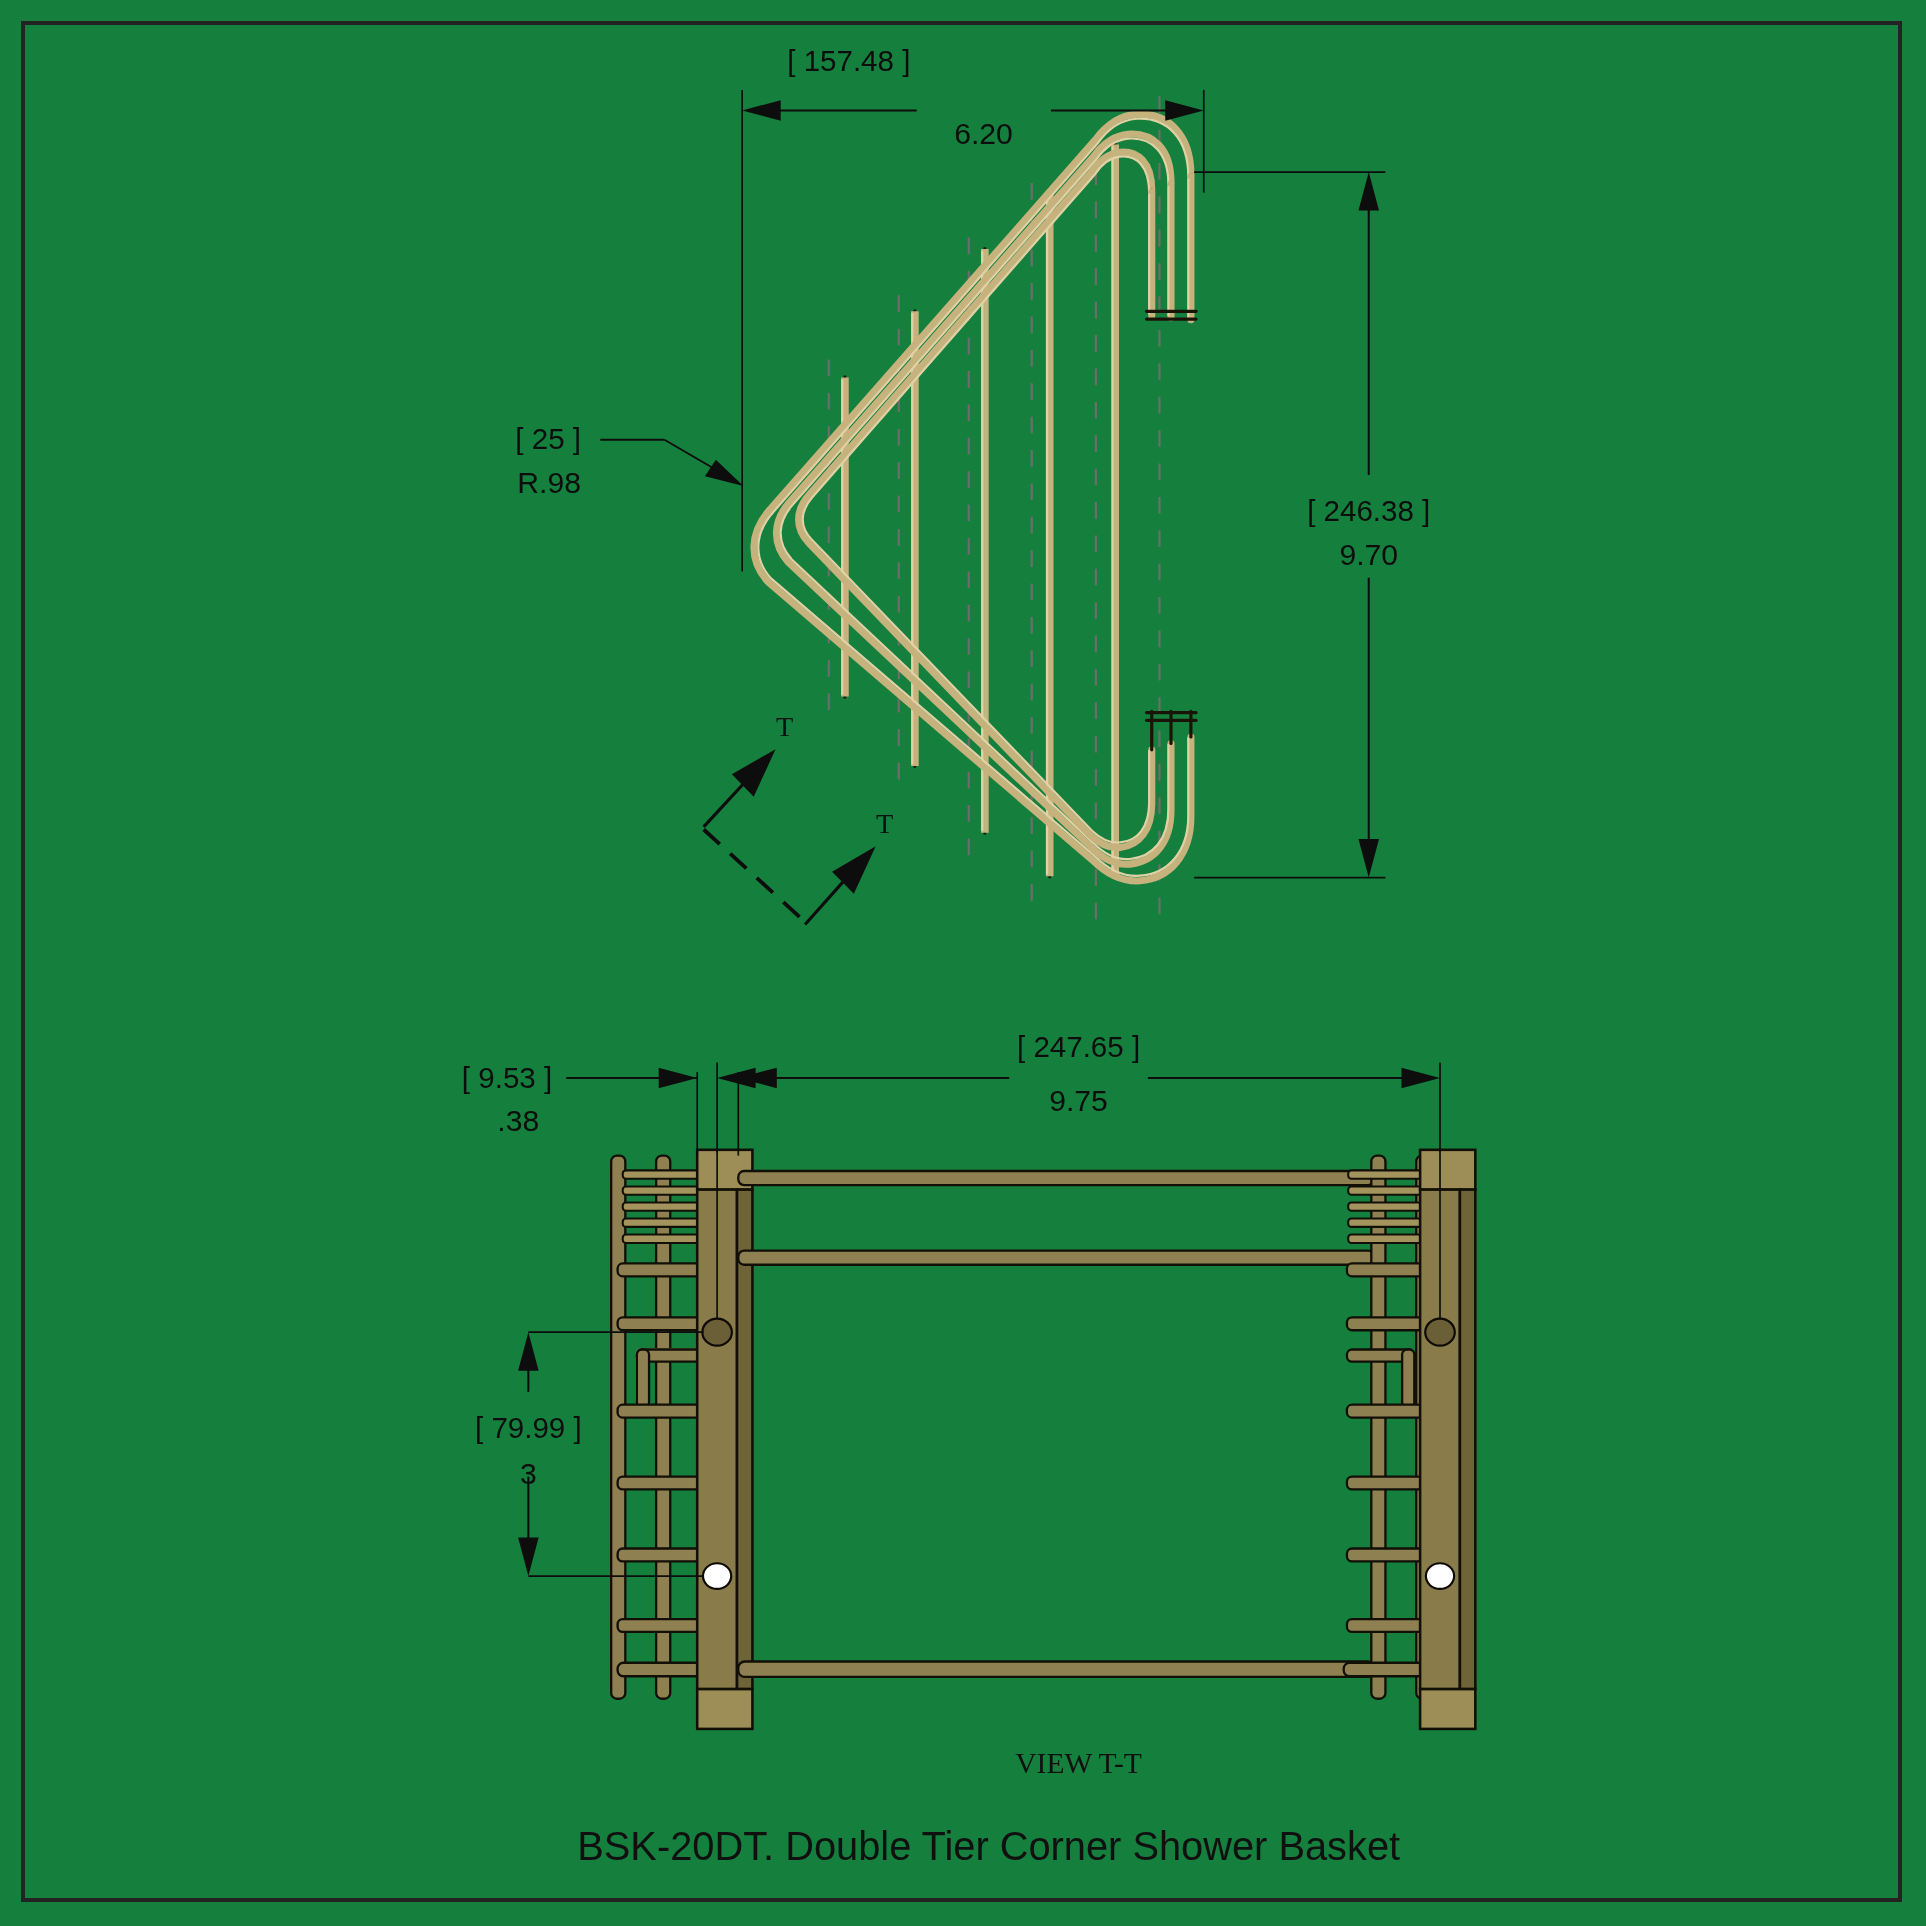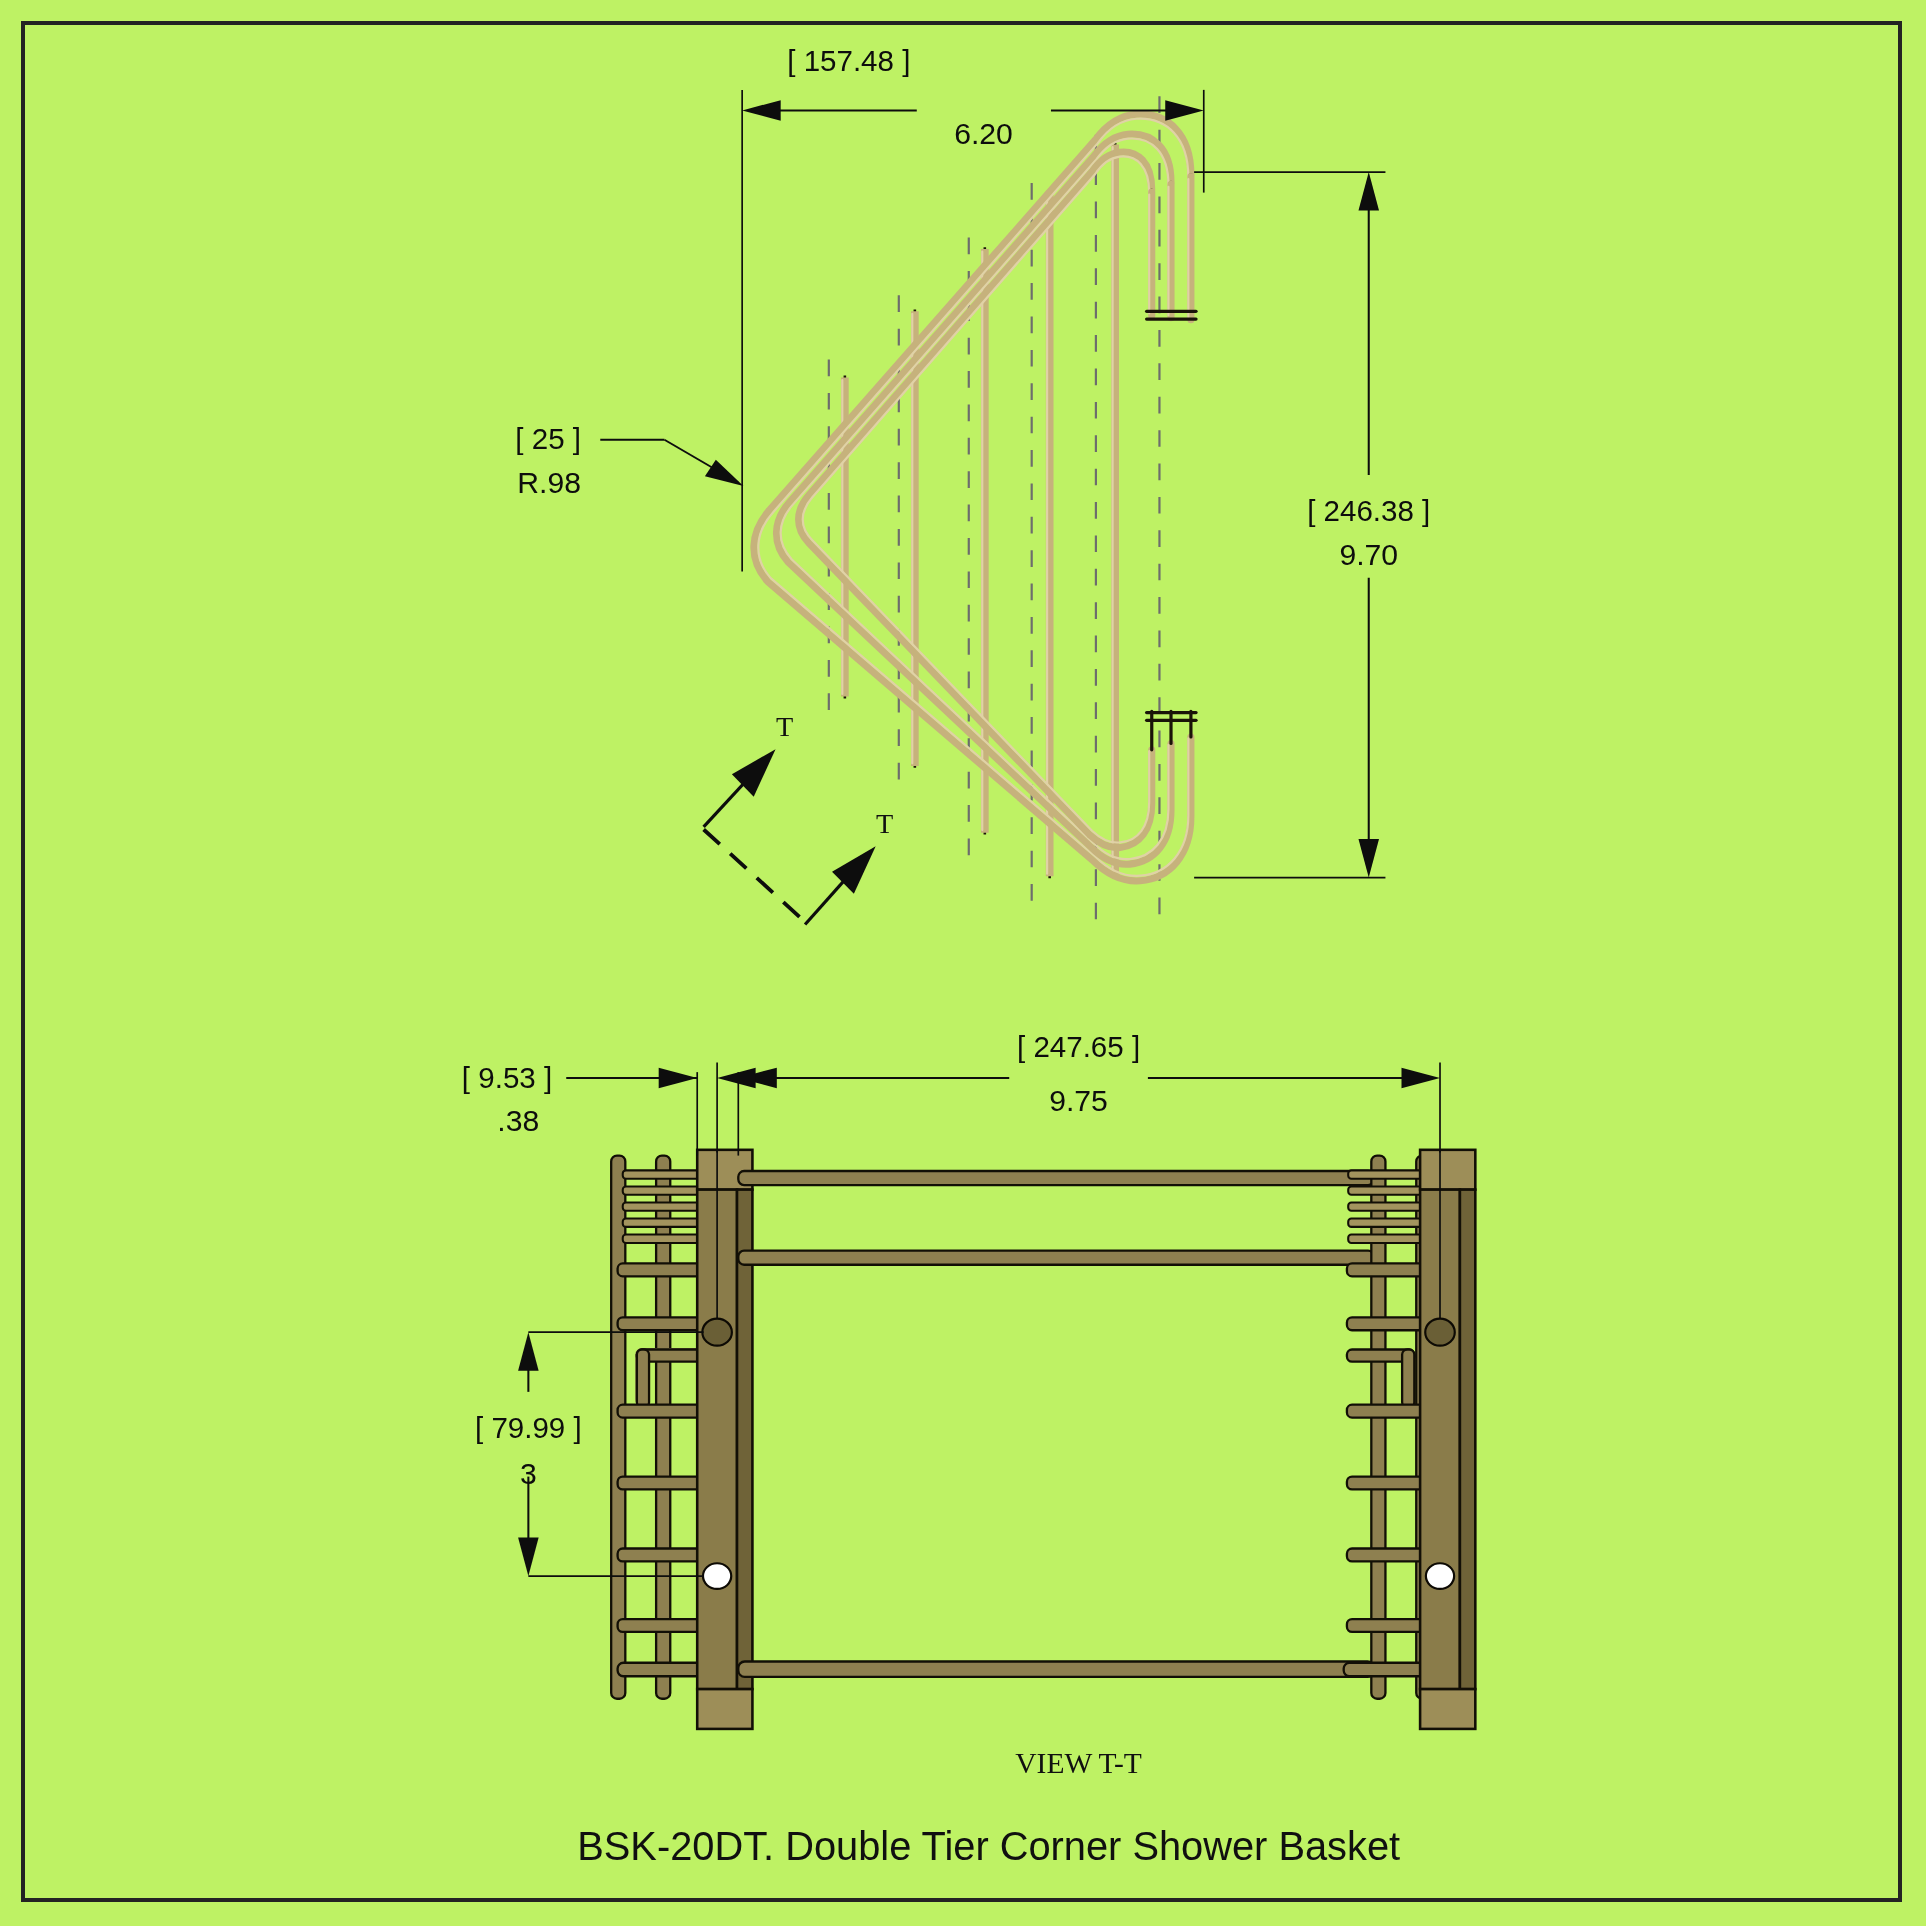--- a/index.html
+++ b/index.html
@@ -12,21 +12,21 @@
     height: 1926px;
     font-family: "Liberation Sans", sans-serif;
     position: relative;
     overflow: hidden;
   }
   #sheet {
     position: absolute;
     left: 0; top: 0;
     width: 1926px;
     height: 1926px;
-    background: #bef264;
+    background: #15803d;
   }
   .frame-border {
     position: absolute;
     left: 21px;
     top: 21px;
     width: 1881px;
     height: 1881px;
     border: 4.5px solid #232323;
     box-sizing: border-box;
     pointer-events: none;

